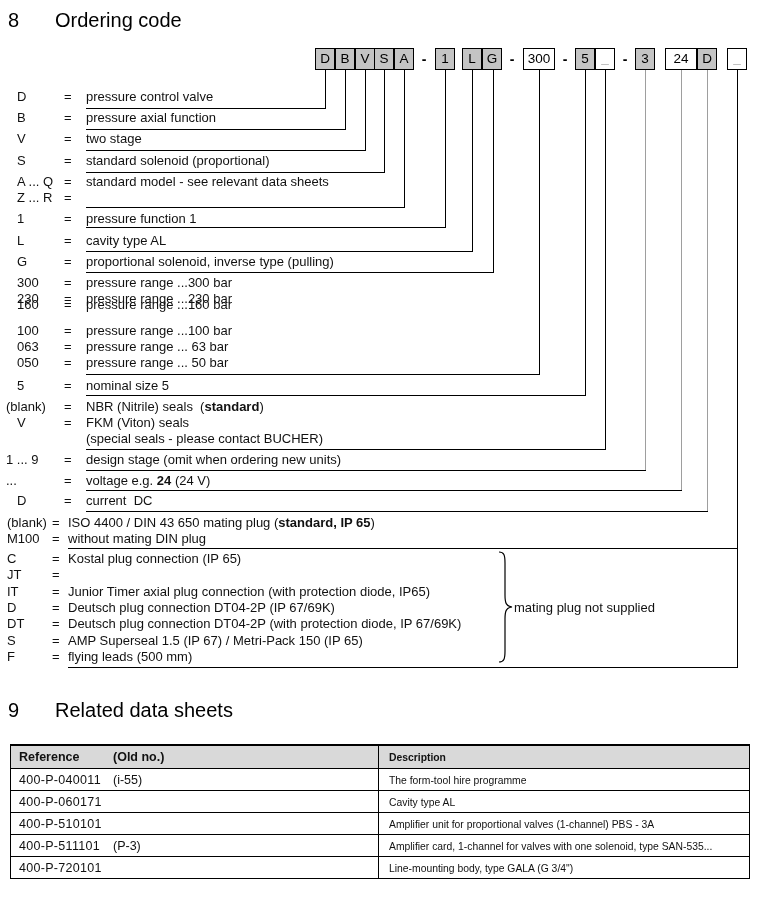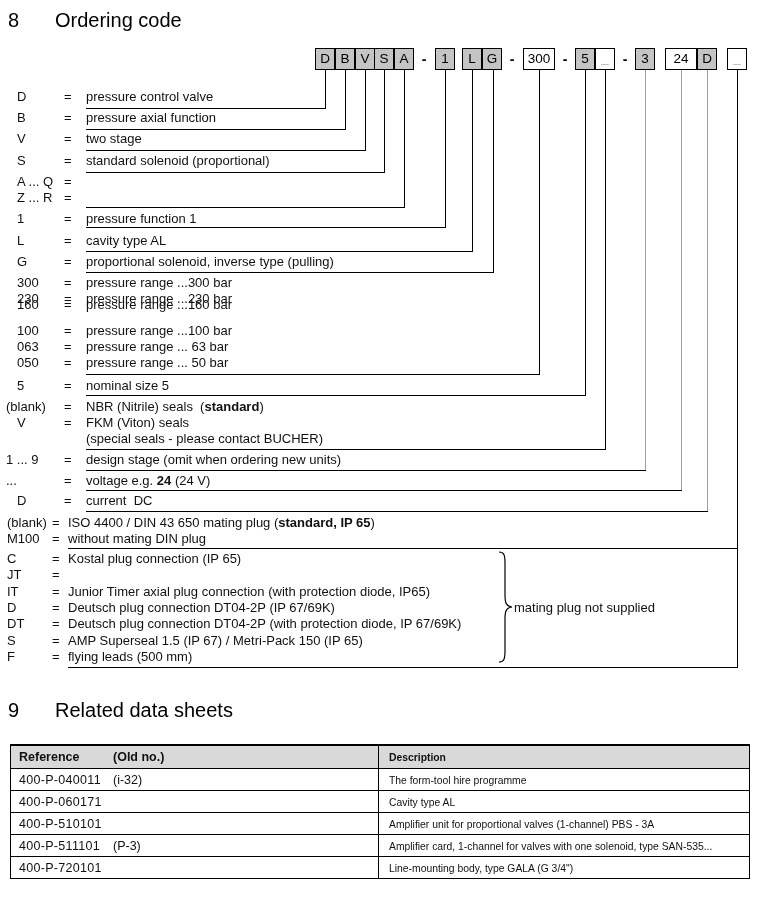--- a/index.html
+++ b/index.html
@@ -131,20 +131,21 @@
       <span class="txt"><span>two stage</span><span class="b"></span><span></span></span>
     </div>
   <div class="crow ind" style="top:153px">
       <span class="lab">S</span>
       <span class="eq">=</span>
       <span class="txt"><span>standard solenoid (proportional)</span><span class="b"></span><span></span></span>
     </div>
   <div class="crow ind" style="top:174px">
       <span class="lab">A ... Q</span>
       <span class="eq">=</span>
+      <span class="txt"><span>standard model - see relevant data sheets</span><span class="b"></span><span></span></span>
     </div>
   <div class="crow ind" style="top:190px">
       <span class="lab">Z ... R</span>
       <span class="eq">=</span>
     </div>
   <div class="crow ind" style="top:211px">
       <span class="lab">1</span>
       <span class="eq">=</span>
       <span class="txt"><span>pressure function 1</span><span class="b"></span><span></span></span>
     </div>
@@ -279,21 +280,21 @@
 </div>
 
 <div class="tbl">
   <div class="trow head">
     <span class="c1">Reference</span>
     <span class="c2">(Old no.)</span>
     <span class="c3"><span class="cond">Description</span></span>
   </div>
   <div class="trow">
     <span class="c1">400-P-040011</span>
-    <span class="c2">(i-32)</span>
+    <span class="c2">(i-55)</span>
     <span class="c3"><span class="cond">The form-tool hire programme</span></span>
   </div>
   <div class="trow">
     <span class="c1">400-P-060171</span>
     <span class="c2"></span>
     <span class="c3"><span class="cond">Cavity type AL</span></span>
   </div>
   <div class="trow">
     <span class="c1">400-P-510101</span>
     <span class="c2"></span>

